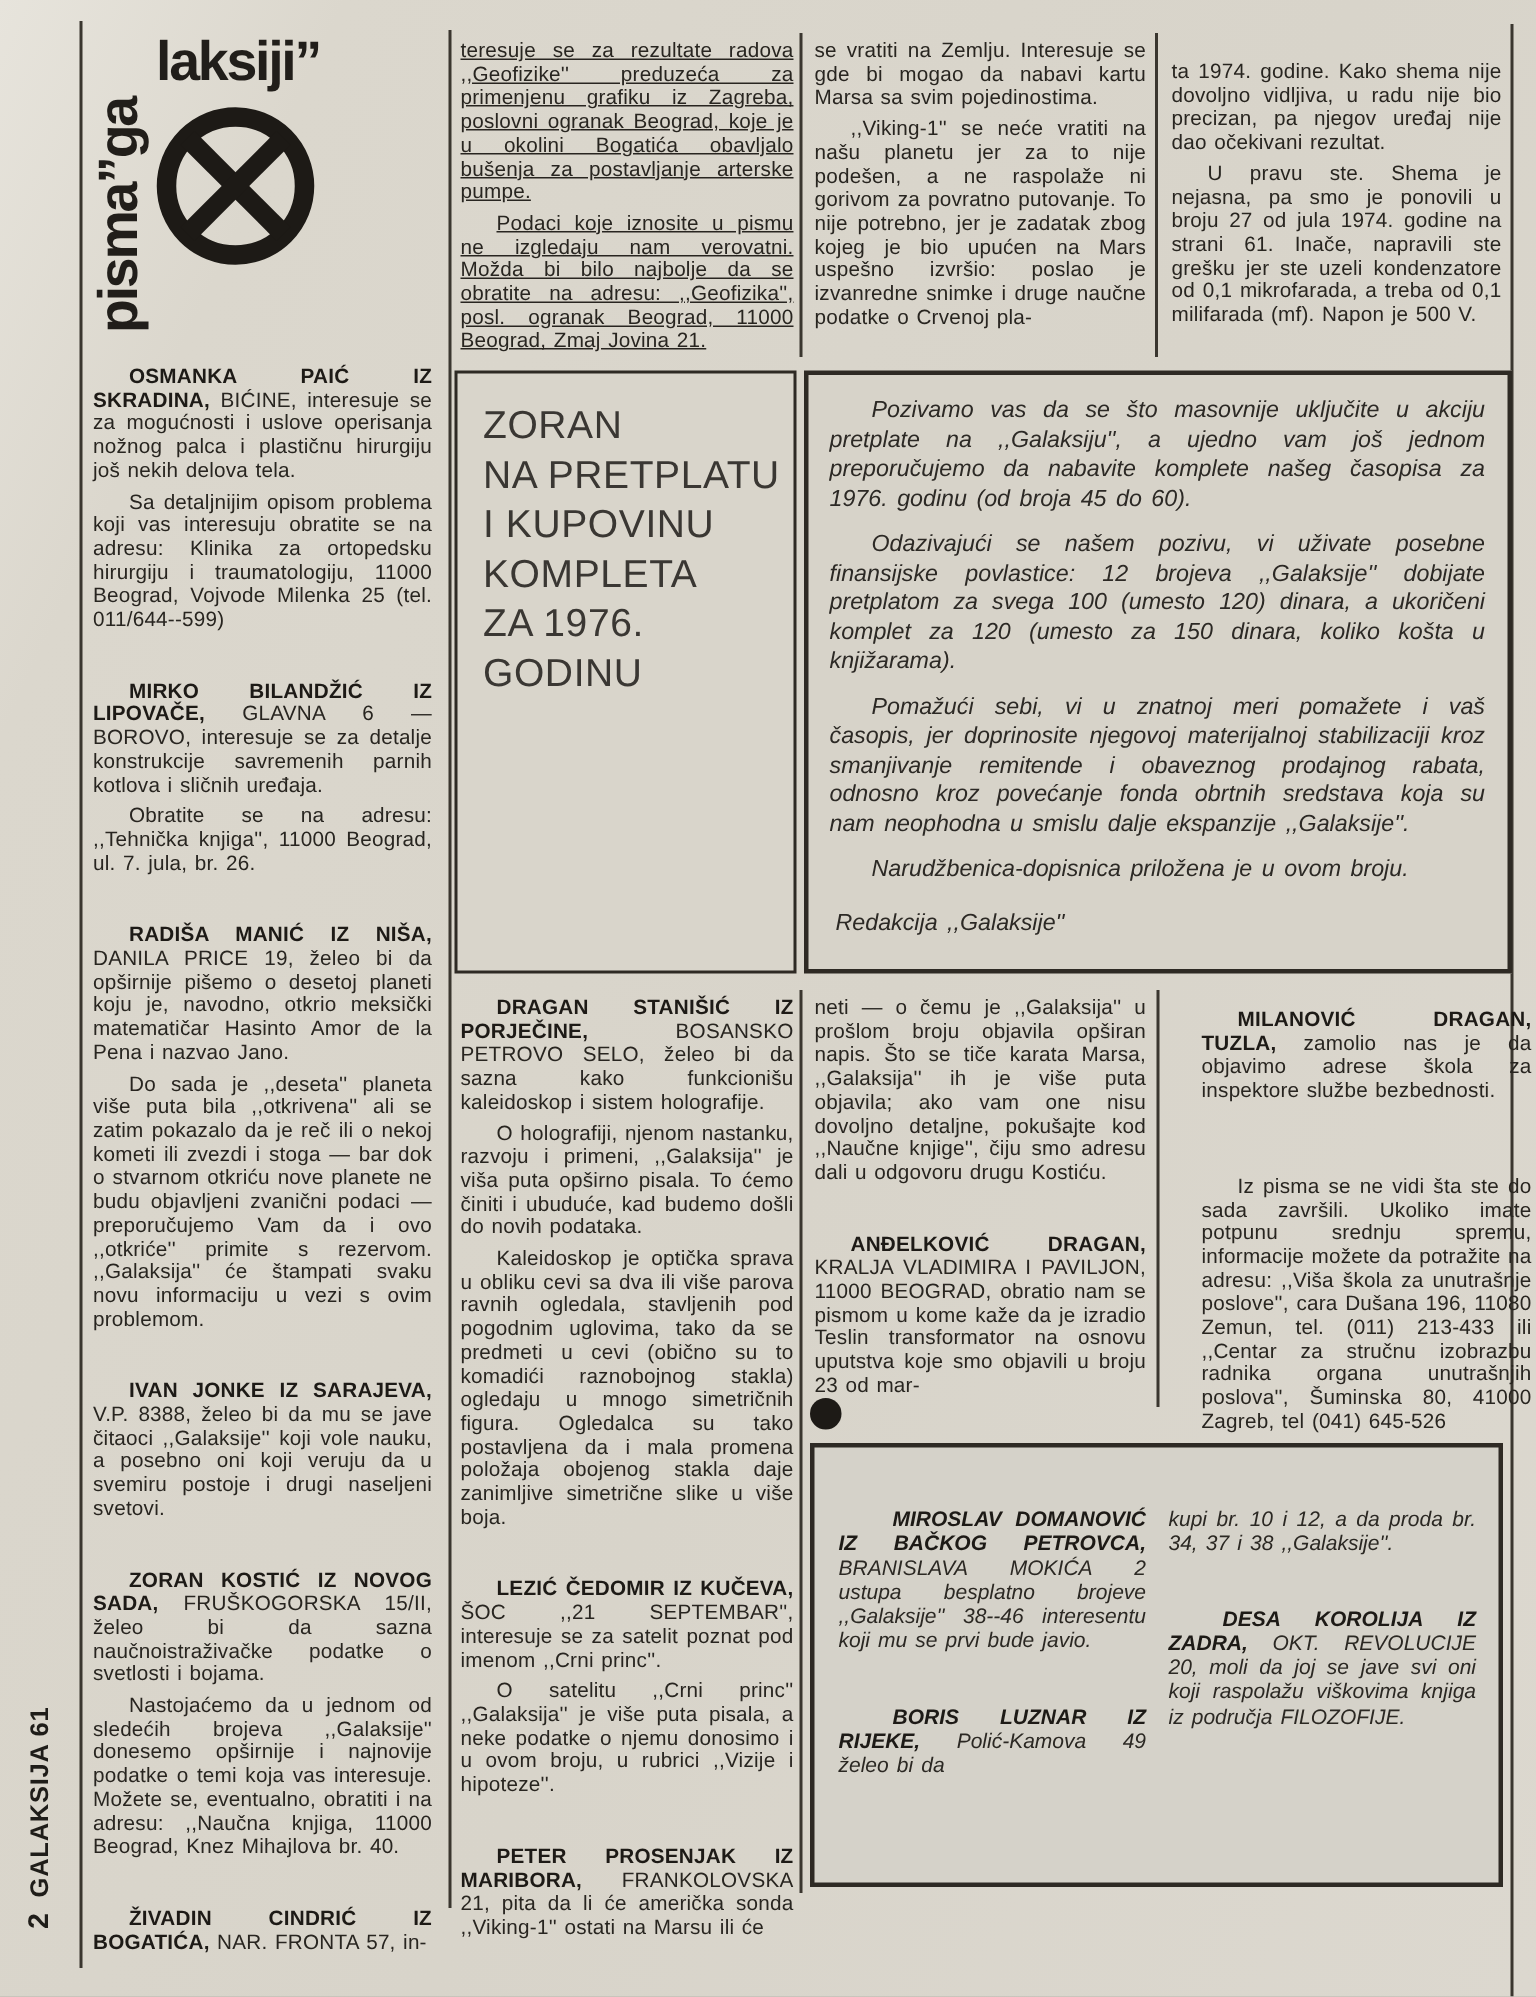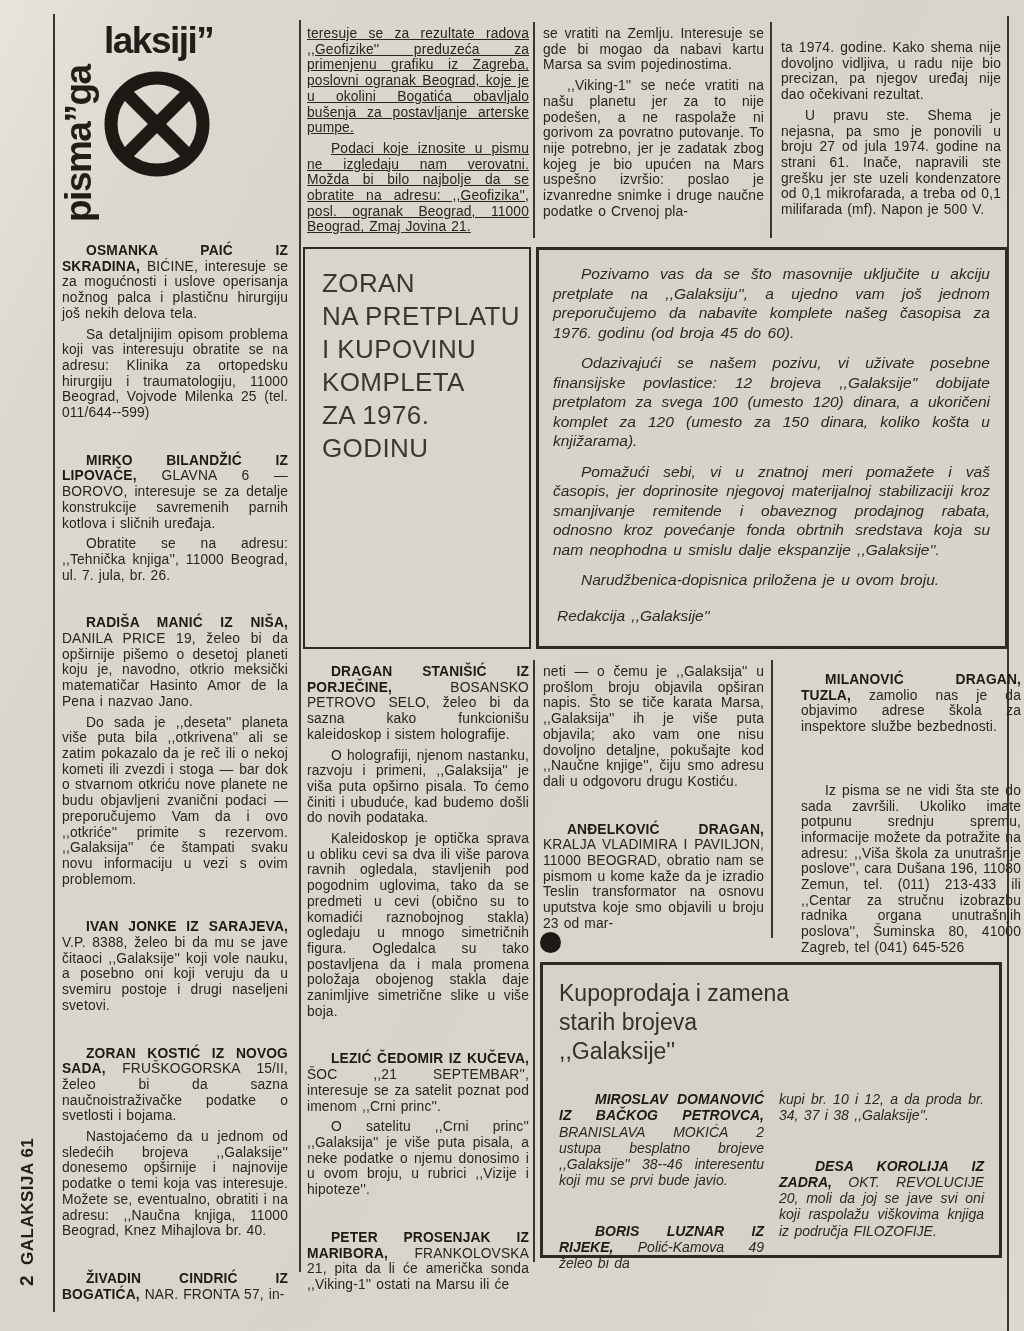--- a/index.html
+++ b/index.html
@@ -200,25 +200,20 @@
         <p>Odazivajući se našem pozivu, vi uživate posebne finansijske povlastice: 12 brojeva ,,Galaksije'' dobijate pretplatom za svega 100 (umesto 120) dinara, a ukoričeni komplet za 120 (umesto za 150 dinara, koliko košta u knjižarama).</p>
         <p>Pomažući sebi, vi u znatnoj meri pomažete i vaš časopis, jer doprinosite njegovoj materijalnoj stabilizaciji kroz smanjivanje remitende i obaveznog prodajnog rabata, odnosno kroz povećanje fonda obrtnih sredstava koja su nam neophodna u smislu dalje ekspanzije ,,Galaksije''.</p>
         <p>Narudžbenica-dopisnica priložena je u ovom broju.</p>
       </div>
     <div class="signature">Redakcija ,,Galaksije''</div>
   </div>
 
   <div class="end-bullet"></div>
 
   <div class="classifieds-box">
-    <div class="title">
-        <div>Kupoprodaja i zamena</div>
-        <div>starih brojeva</div>
-        <div>,,Galaksije''</div>
-      </div>
     <div class="ccols">
       <div class="ccol">
           <p class="letter-start"><b>MIROSLAV DOMANOVIĆ IZ BAČKOG PETROVCA, </b>BRANISLAVA MOKIĆA 2 ustupa besplatno brojeve ,,Galaksije'' 38--46 interesentu koji mu se prvi bude javio.</p>
           <p class="letter-start gap-large"><b>BORIS LUZNAR IZ RIJEKE, </b>Polić-Kamova 49 želeo bi da</p>
         </div>
       <div class="ccol">
           <p class="no-indent">kupi br. 10 i 12, a da proda br. 34, 37 i 38 ,,Galaksije''.</p>
           <p class="letter-start gap-large"><b>DESA KOROLIJA IZ ZADRA, </b>OKT. REVOLUCIJE 20, moli da joj se jave svi oni koji raspolažu viškovima knjiga iz područja FILOZOFIJE.</p>
         </div>
     </div>

